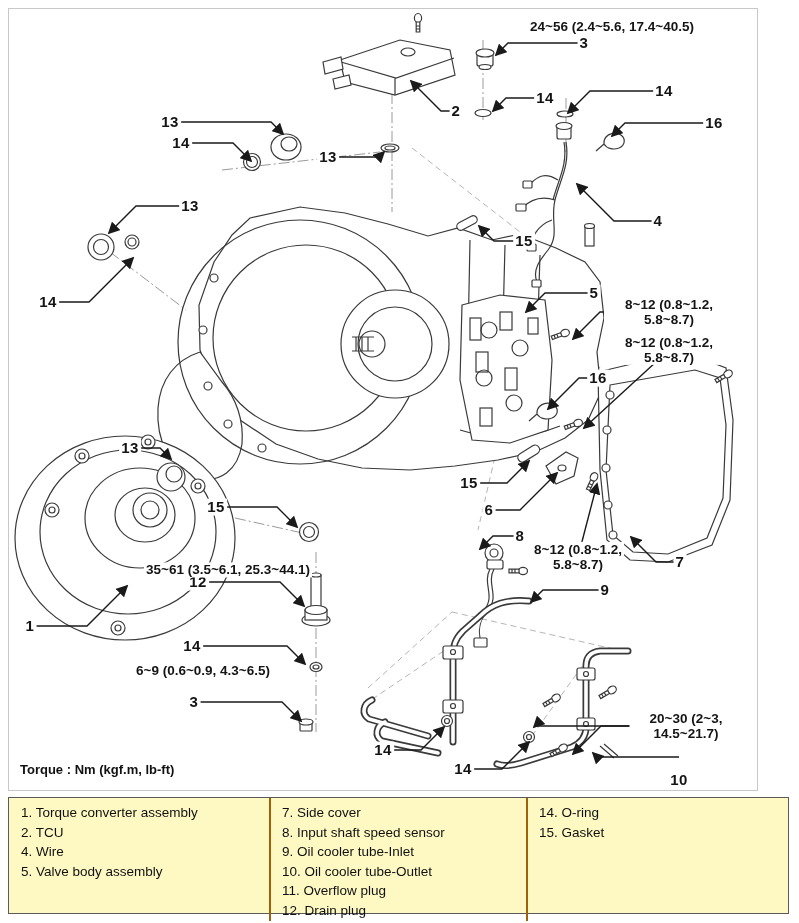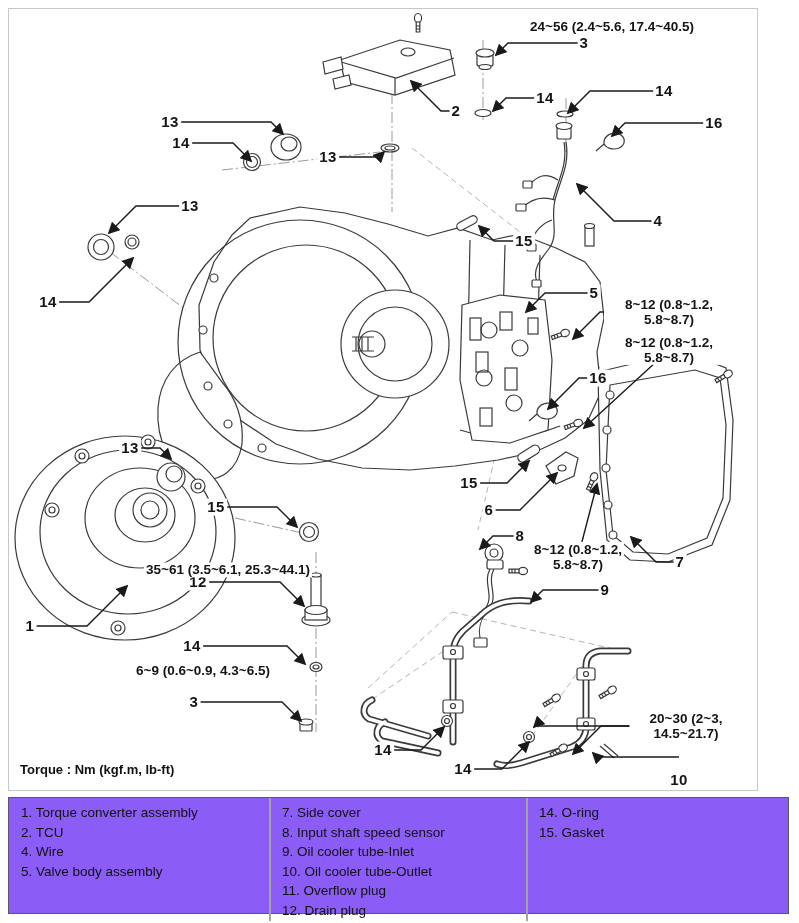--- a/index.html
+++ b/index.html
@@ -6,22 +6,22 @@
   #stage{position:relative;width:799px;height:923px;background:#fff;overflow:hidden;
          font-family:"Liberation Sans",sans-serif;}
   #frame{position:absolute;left:8px;top:8px;width:748px;height:781px;border:1px solid #c8c8c8;}
   #art{position:absolute;left:0;top:0;}
   .callout{position:absolute;transform:translate(-50%,-50%);background:#fff;padding:0 2px;
            font-weight:bold;color:#141414;white-space:pre-line;text-align:center;line-height:1.12;}
   .callout.num{font-size:15px;letter-spacing:.5px;}
   .callout.spec{font-size:13.5px;}
   #torque-note{position:absolute;left:20px;top:762px;font-weight:bold;font-size:13px;color:#111;}
   #legend{position:absolute;left:8px;top:797px;width:779px;height:115px;display:grid;
-          grid-template-columns:260px 257px 1fr;border:1.5px solid #5a5a5a;background:#8b5cf6;}
-  #legend .col{border-left:2px solid #a3a3a3;padding:5px 0 0 11px;}
+          grid-template-columns:260px 257px 1fr;border:1.5px solid #5a5a5a;background:#fef9c3;}
+  #legend .col{border-left:2px solid #a16207;padding:5px 0 0 11px;}
   #legend .col:first-child{border-left:none;padding-left:12px;}
   .legend-item{font-size:13.5px;line-height:19.6px;color:#111;}
   svg .ln{stroke:#3a3a3a;stroke-width:1.2;fill:none;}
   svg .fw{stroke:#3a3a3a;stroke-width:1.2;fill:#fff;}
   svg .dd{stroke:#9a9a9a;stroke-width:1;fill:none;stroke-dasharray:11 3 2 3;}
   svg .gd{stroke:#b5b5b5;stroke-width:1;fill:none;stroke-dasharray:6 4;}
   svg .tube{stroke:#3a3a3a;stroke-width:7;fill:none;stroke-linecap:round;stroke-linejoin:round;}
   svg .tubein{stroke:#fff;stroke-width:3.6;fill:none;stroke-linecap:round;stroke-linejoin:round;}
   svg .leader{stroke:#1a1a1a;stroke-width:1.4;fill:none;}
 </style>

